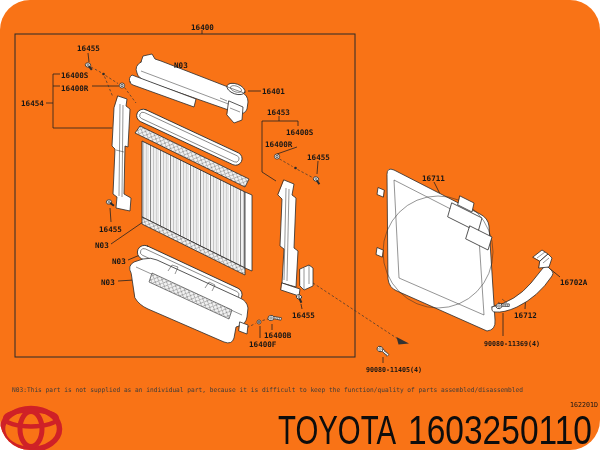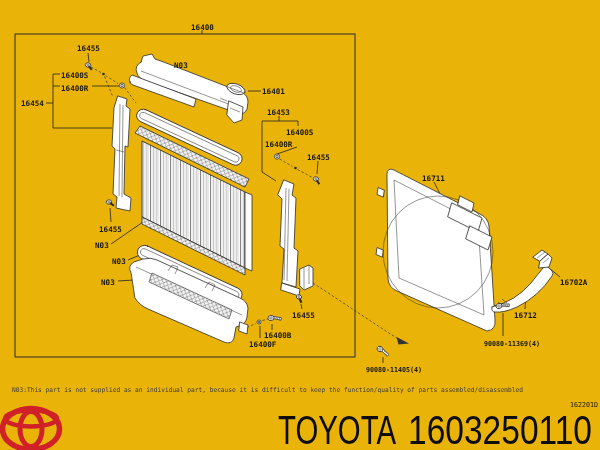--- a/index.html
+++ b/index.html
@@ -1,17 +1,17 @@
 <!DOCTYPE html>
 <html><head>
 <meta charset="utf-8">
 <style>
   html,body{margin:0;padding:0;background:#ffffff;}
-  .page{position:relative;width:600px;height:450px;background:#eab308;overflow:hidden;
-        font-family:"DejaVu Sans Mono", monospace;}
+  .page{position:relative;width:600px;height:450px;background:#f97316;overflow:hidden;
+        font-family:"DejaVu Sans Mono", monospace;border-radius:30px;}
   svg text{user-select:none;}
   .plabel{font-family:"DejaVu Sans Mono", monospace;font-weight:bold;fill:#161616;}
   .small{font-family:"DejaVu Sans Mono", monospace;font-weight:bold;fill:#161616;}
   .note{font-family:"DejaVu Sans Mono", monospace;fill:#3c3c3c;}
   .brand{font-family:"Liberation Sans", sans-serif;fill:#0d0d0d;}
   .outline{stroke:#2b2b2b;stroke-width:.8;fill:#ffffff;stroke-linejoin:round;stroke-linecap:round;}
   .thin{stroke:#2b2b2b;stroke-width:.5;fill:none;stroke-linejoin:round;}
   .lead{stroke:#222;stroke-width:.8;fill:none;}
   .dash{stroke:#333;stroke-width:.7;fill:none;stroke-dasharray:2.5 2;}
 </style>

